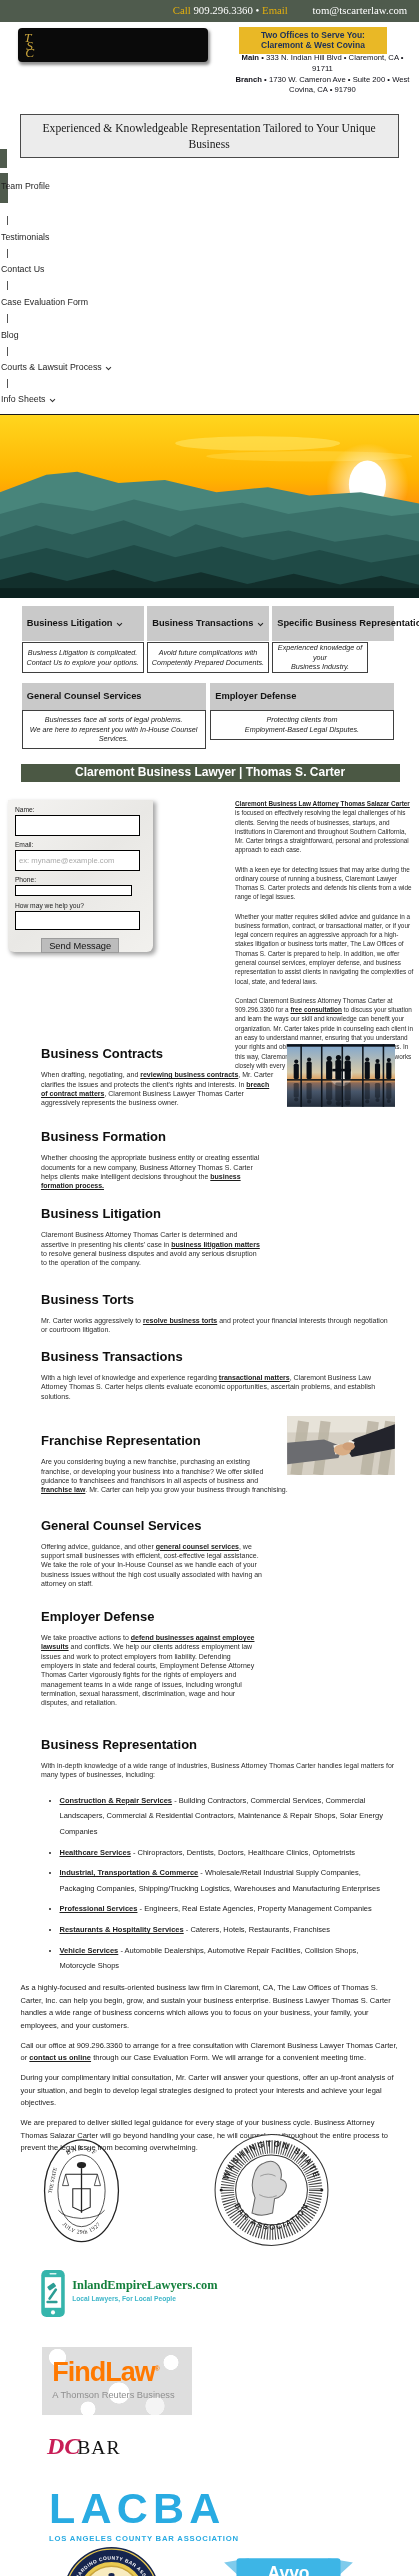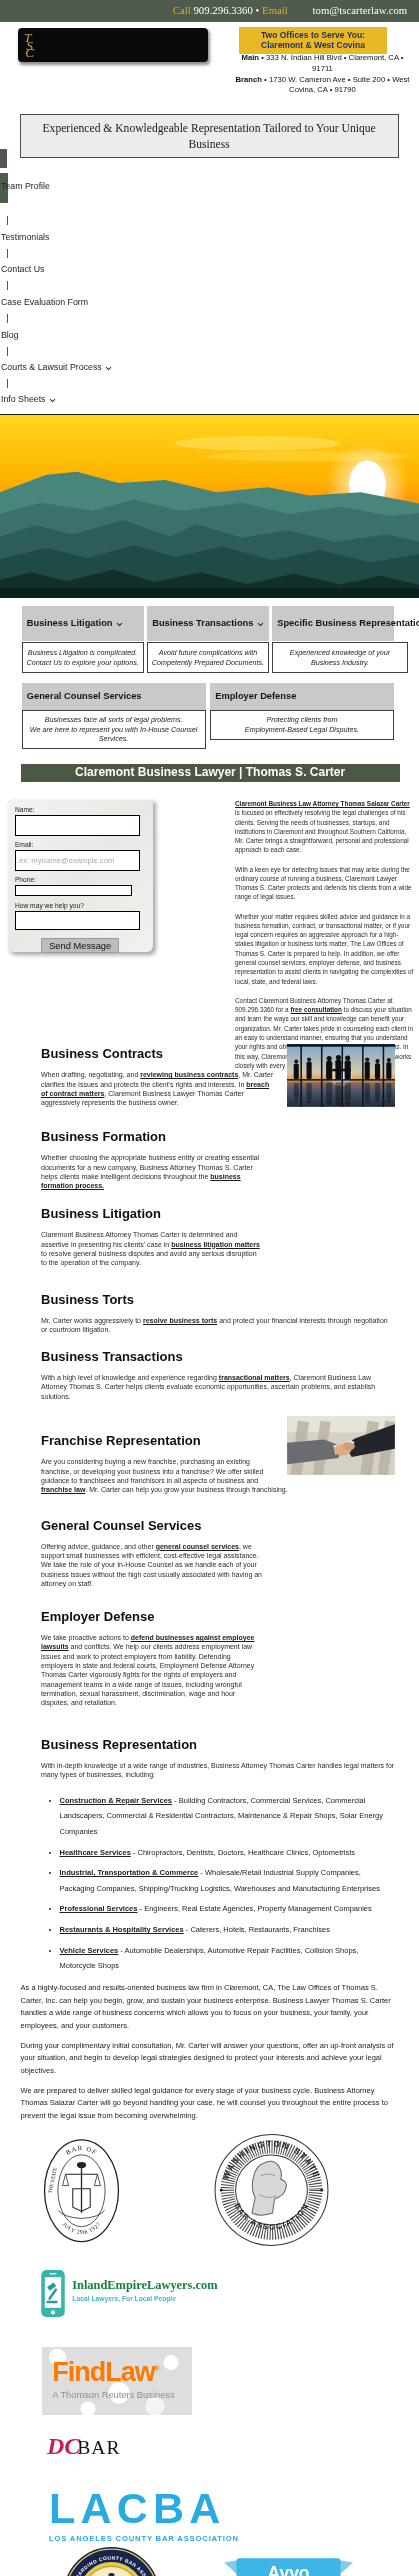--- a/index.html
+++ b/index.html
@@ -200,21 +200,21 @@
     </svg>
   </div>
 
   <div class="svc-head r1" style="left:21.6px;"><span>Business Litigation</span><span class="chev"></span></div>
   <div class="svc-head r1" style="left:147px;"><span>Business Transactions</span><span class="chev"></span></div>
   <div class="svc-head r1" style="left:272px;"><span>Specific Business Representation</span></div>
   <div class="svc-desc" style="left:21.6px;top:642px;width:122px;height:31px;">Business Litigation is complicated.
 Contact Us to explore your options.</div>
   <div class="svc-desc" style="left:147px;top:642px;width:122px;height:31px;">Avoid future complications with
 Competently Prepared Documents.</div>
-  <div class="svc-desc" style="left:272px;top:642px;width:136px;height:31px;">Experienced knowledge of your
+  <div class="svc-desc" style="left:272px;top:642px;width:96px;height:31px;">Experienced knowledge of your
 Business Industry.</div>
 
   <div class="svc-head r2" style="left:21.6px;width:184px;"><span>General Counsel Services</span></div>
   <div class="svc-head r2" style="left:210px;width:184px;"><span>Employer Defense</span></div>
   <div class="svc-desc" style="left:21.6px;top:710px;width:184px;height:39px;">Businesses face all sorts of legal problems.
 We are here to represent you with In-House Counsel
 Services.</div>
   <div class="svc-desc" style="left:210px;top:710px;width:184px;height:30px;">Protecting clients from
 Employment-Based Legal Disputes.</div>
 
@@ -371,20 +371,21 @@
         <li><span class="term">Industrial, Transportation &amp; Commerce</span><span> - Wholesale/Retail Industrial Supply Companies, Packaging Companies, Shipping/Trucking Logistics, Warehouses and Manufacturing Enterprises</span></li>
         <li actable="false"><span class="term">Professional Services</span><span> - Engineers, Real Estate Agencies, Property Management Companies</span></li>
         <li><span class="term">Restaurants &amp; Hospitality Services</span><span> - Caterers, Hotels, Restaurants, Franchises</span></li>
         <li><span class="term">Vehicle Services</span><span> - Automobile Dealerships, Automotive Repair Facilities, Collision Shops, Motorcycle Shops</span></li>
       </ul>
     </div>
   </div>
 
   <div class="closing">
     <p>As a highly-focused and results-oriented business law firm in Claremont, CA, The Law Offices of Thomas S. Carter, Inc. can help you begin, grow, and sustain your business enterprise. Business Lawyer Thomas S. Carter handles a wide range of business concerns which allows you to focus on your business, your family, your employees, and your customers.</p>
+    <p><span>Call our office at 909.296.3360 to arrange for a free consultation with Claremont Business Lawyer Thomas Carter, or </span><a class="tlink">contact us online</a><span> through our Case Evaluation Form. We will arrange for a convenient meeting time.</span></p>
     <p>During your complimentary initial consultation, Mr. Carter will answer your questions, offer an up-front analysis of your situation, and begin to develop legal strategies designed to protect your interests and achieve your legal objectives.</p>
     <p>We are prepared to deliver skilled legal guidance for every stage of your business cycle. Business Attorney Thomas Salazar Carter will go beyond handling your case, he will counsel you throughout the entire process to prevent the legal issue from becoming overwhelming.</p>
   </div>
 
   <div class="abs" style="left:43px;top:2138px;">
     <svg width="77" height="106" viewBox="0 0 150 205">
       <defs>
         <path id="caTop" d="M18,105 A57,82 0 0 1 132,105" fill="none"></path>
         <path id="caBot" d="M14,100 A61,86 0 0 0 136,100" fill="none"></path>
       </defs>

